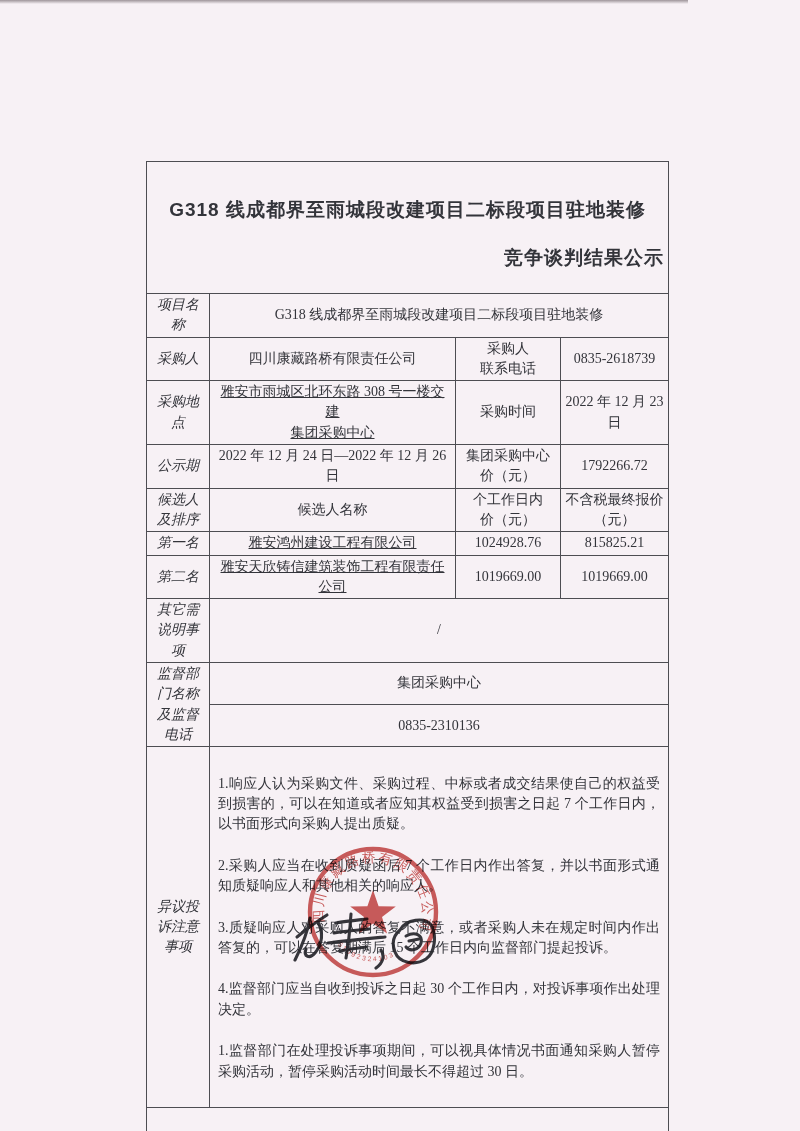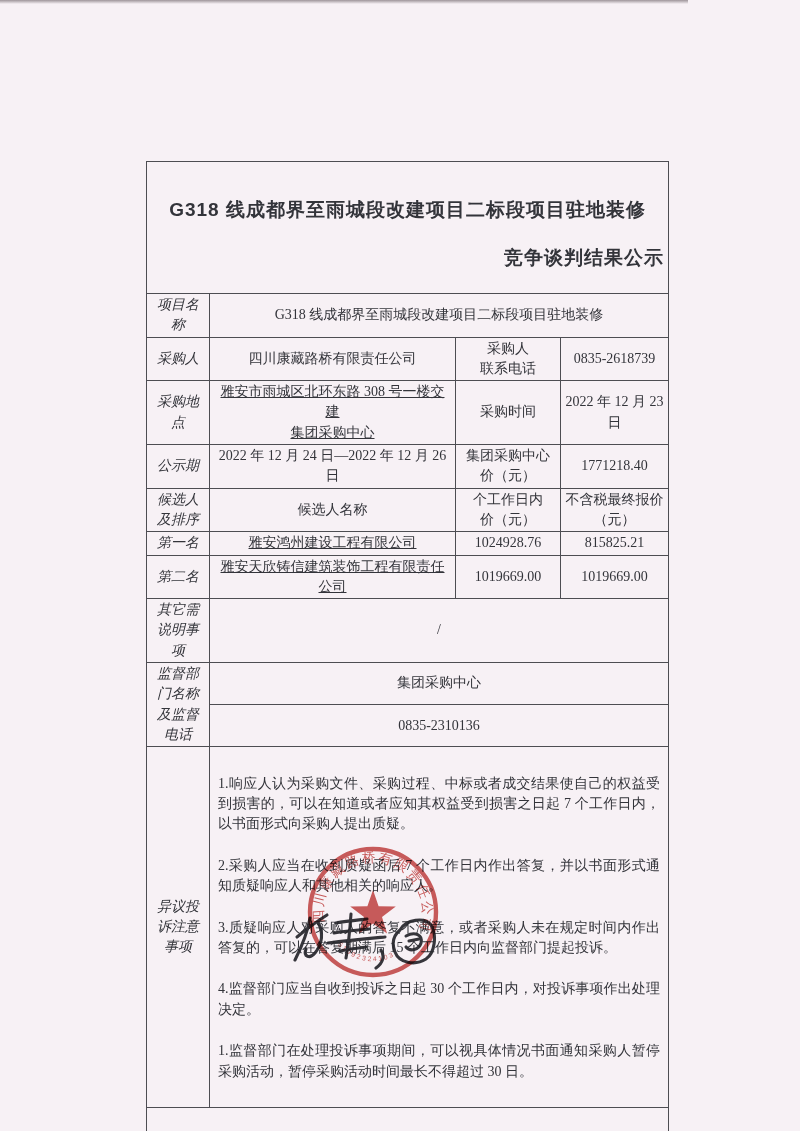--- a/index.html
+++ b/index.html
@@ -99,21 +99,21 @@
       <td>采购时间</td>
       <td>2022 年 12 月 23 日</td>
     </tr>
 
     <tr style="height:37px">
       <td class="lbl">公示期</td>
       <td>2022 年 12 月 24 日—2022 年 12 月 26
 日</td>
       <td>集团采购中心
 价（元）</td>
-      <td>1771218.40</td>
+      <td>1792266.72</td>
     </tr>
 
     <tr style="height:41px">
       <td class="lbl">候选人
 及排序</td>
       <td>候选人名称</td>
       <td>个工作日内
 价（元）</td>
       <td>不含税最终报价
 （元）</td>

